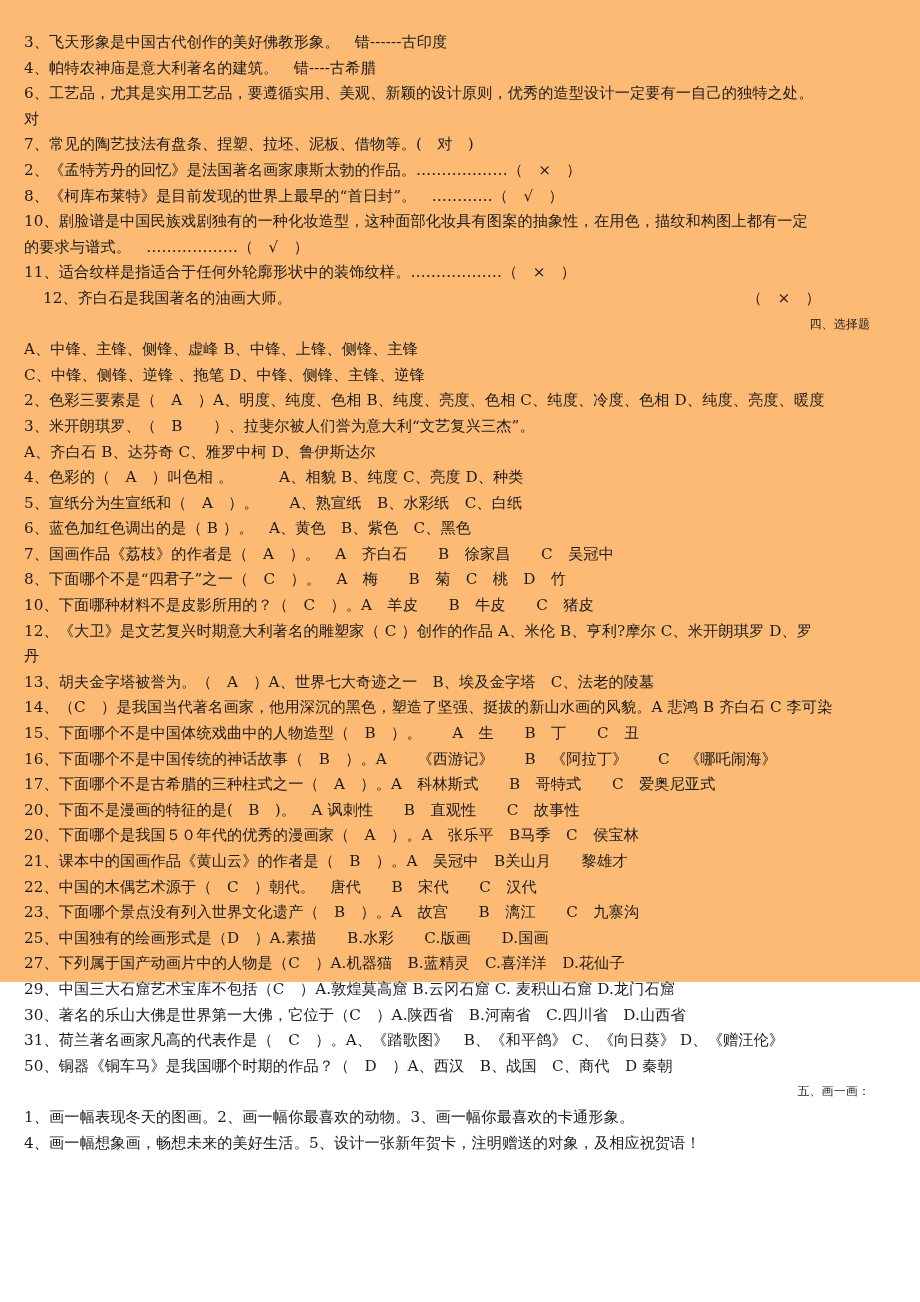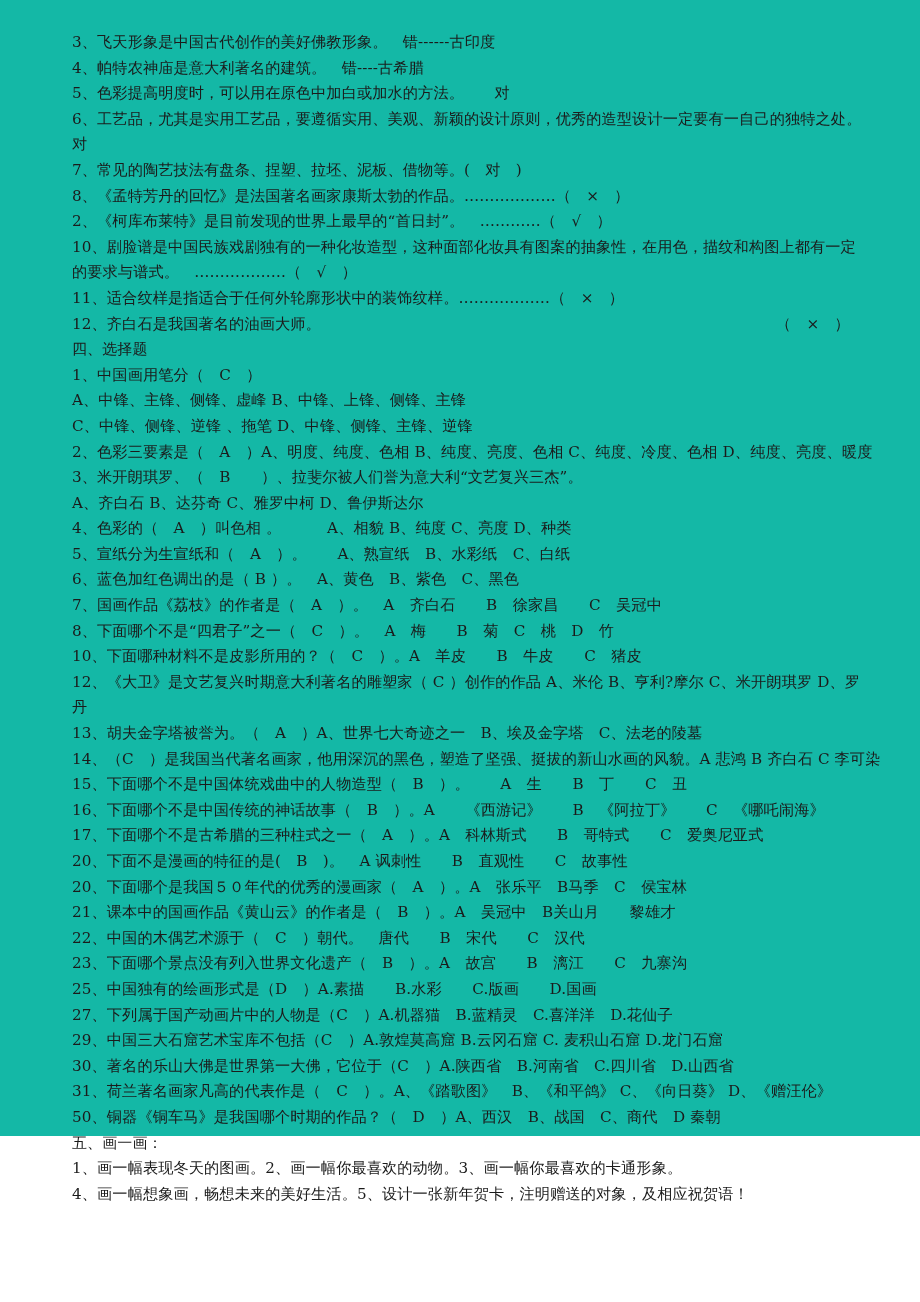--- a/index.html
+++ b/index.html
@@ -10,76 +10,75 @@
   body {
     width: 920px;
     height: 1302px;
     font-family: "DejaVu Serif", "Liberation Serif", serif;
     color: #1a1a1a;
     overflow: hidden;
   }
   #page {
     position: relative;
     width: 920px;
-    height: 1136px;
-    background: #14b8a6;
+    height: 982px;
+    background: #fdba74;
     box-sizing: border-box;
-    padding: 30px 22px 0 72px;
+    padding: 30px 22px 0 24px;
   }
   .doc {
     width: 846px;
   }
   .line {
     font-size: 15.2px;
     line-height: 25.6px;
     white-space: nowrap;
     letter-spacing: 0.1px;
     color: #1b1b1b;
     font-family: "DejaVu Serif", "Liberation Serif", serif;
   }
   .cont {
     
   }
   .sec {
-    font-size: 15px;
+    font-size: 12px;
     line-height: 25.6px;
+    text-align: right;
   }
   .q12row {
     display: flex;
     align-items: baseline;
   }
-  .q12row .txt { flex: 0 0 auto; }
+  .q12row .txt { flex: 0 0 auto; margin-left: 19px; }
   .q12row .mark { margin-left: 455px; }
 </style>
 </head>
 <body>
 
 <div id="page">
   <div class="doc">
 
     <div class="line">3、飞天形象是中国古代创作的美好佛教形象。　错------古印度</div>
     <div class="line">4、帕特农神庙是意大利著名的建筑。　错----古希腊</div>
-    <div class="line">5、色彩提高明度时，可以用在原色中加白或加水的方法。　　对</div>
     <div class="line">6、工艺品，尤其是实用工艺品，要遵循实用、美观、新颖的设计原则，优秀的造型设计一定要有一自己的独特之处。</div>
     <div class="line cont">对</div>
     <div class="line">7、常见的陶艺技法有盘条、捏塑、拉坯、泥板、借物等。(　对　)</div>
-    <div class="line">8、《孟特芳丹的回忆》是法国著名画家康斯太勃的作品。………………（　×　）</div>
-    <div class="line">2、《柯库布莱特》是目前发现的世界上最早的“首日封”。　…………（　√　）</div>
+    <div class="line">2、《孟特芳丹的回忆》是法国著名画家康斯太勃的作品。………………（　×　）</div>
+    <div class="line">8、《柯库布莱特》是目前发现的世界上最早的“首日封”。　…………（　√　）</div>
     <div class="line">10、剧脸谱是中国民族戏剧独有的一种化妆造型，这种面部化妆具有图案的抽象性，在用色，描纹和构图上都有一定</div>
     <div class="line cont">的要求与谱式。　………………（　√　）</div>
     <div class="line">11、适合纹样是指适合于任何外轮廓形状中的装饰纹样。………………（　×　）</div>
 
     <div class="line q12row">
       <span class="txt">12、齐白石是我国著名的油画大师。</span>
       <span class="mark">（　×　）</span>
     </div>
 
     <div class="line sec">四、选择题</div>
 
-    <div class="line">1、中国画用笔分（　C　）</div>
     <div class="line">A、中锋、主锋、侧锋、虚峰 B、中锋、上锋、侧锋、主锋</div>
     <div class="line">C、中锋、侧锋、逆锋 、拖笔 D、中锋、侧锋、主锋、逆锋</div>
     <div class="line">2、色彩三要素是（　A　）A、明度、纯度、色相 B、纯度、亮度、色相 C、纯度、冷度、色相 D、纯度、亮度、暖度</div>
     <div class="line">3、米开朗琪罗、（　B　　）、拉斐尔被人们誉为意大利“文艺复兴三杰”。</div>
     <div class="line">A、齐白石 B、达芬奇 C、雅罗中柯 D、鲁伊斯达尔</div>
     <div class="line">4、色彩的（　A　）叫色相 。　　　A、相貌 B、纯度 C、亮度 D、种类</div>
     <div class="line">5、宣纸分为生宣纸和（　A　）。　　A、熟宣纸　B、水彩纸　C、白纸</div>
     <div class="line">6、蓝色加红色调出的是（ B ）。　A、黄色　B、紫色　C、黑色</div>
     <div class="line">7、国画作品《荔枝》的作者是（　A　）。　A　齐白石　　B　徐家昌　　C　吴冠中</div>
     <div class="line">8、下面哪个不是“四君子”之一（　C　）。　A　梅　　B　菊　C　桃　D　竹</div>

